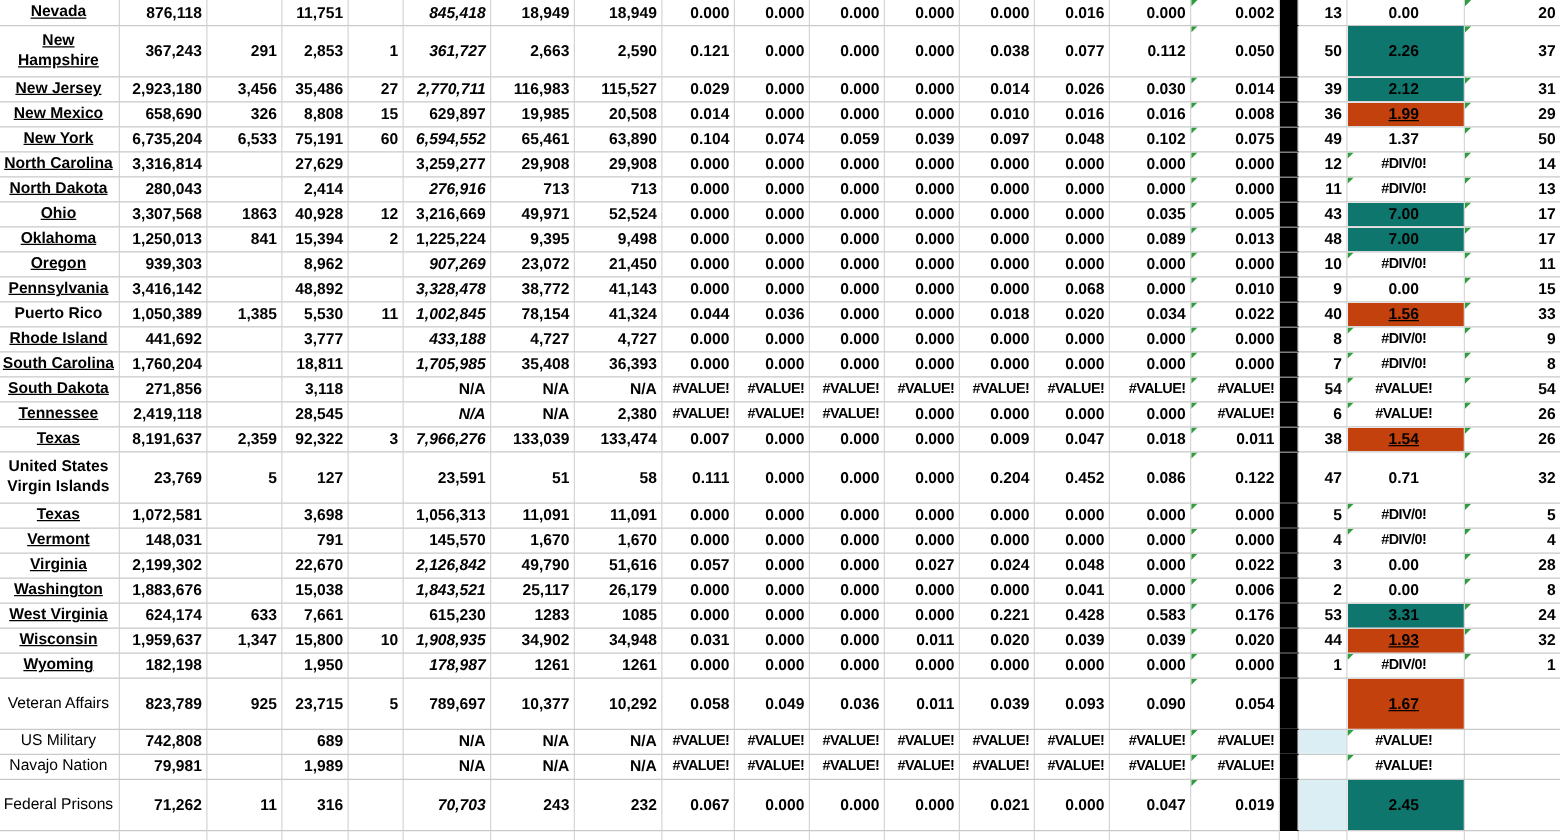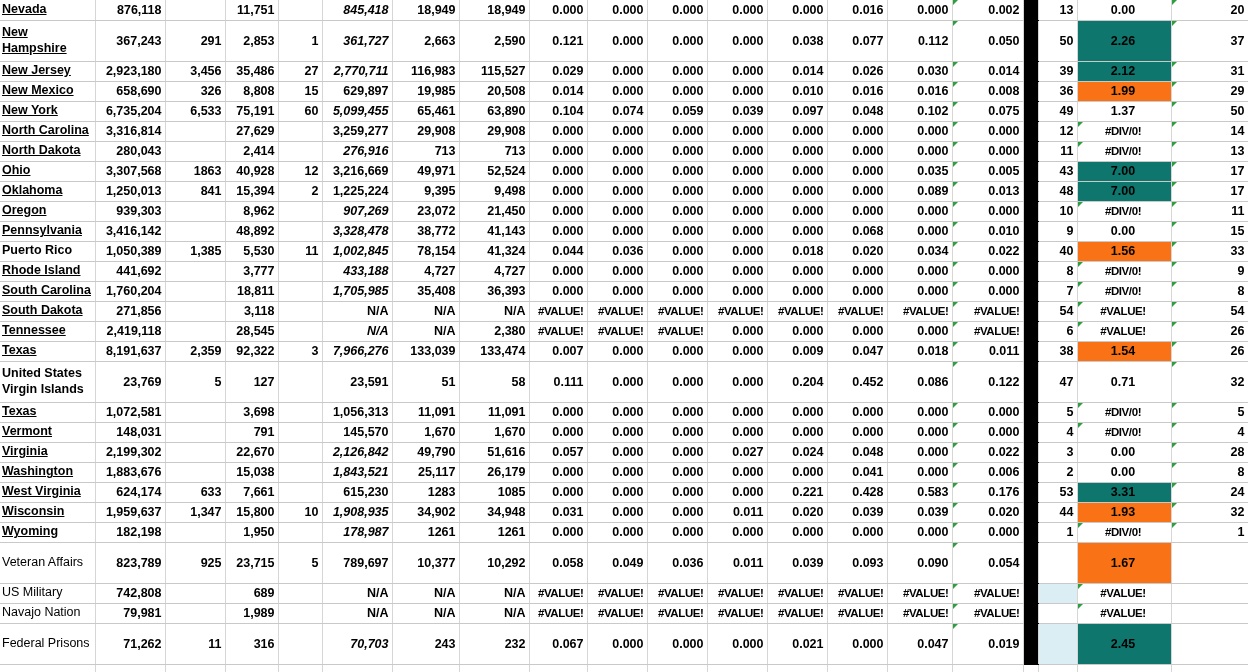--- a/index.html
+++ b/index.html
@@ -4,33 +4,33 @@
 <style>
   html,body{margin:0;padding:0;background:#fff;width:1248px;height:672px;overflow:hidden;
     font-family:"Liberation Sans",sans-serif;}
   table{border-collapse:collapse;table-layout:fixed;width:1248px;}
   td{border-right:1px solid #d6d6d6;border-bottom:1px solid #c9c9c9;
      padding:0 3px 0 1px;font-size:12.5px;font-weight:bold;color:#000;
      white-space:nowrap;overflow:hidden;vertical-align:middle;position:relative;}
   tr{height:20px;}
   tr.tall{height:41px;}
   tr.partial{height:10px;}
-  td.name{text-align:left;padding-left:2px;white-space:normal;line-height:1.25;}
+  td.name{text-align:center;padding-left:2px;white-space:normal;line-height:1.25;}
   td.name.state{text-decoration:underline;}
   td.name.plain{font-weight:normal;}
   td.num{text-align:right;}
   td.ital{font-style:italic;}
   td.err{font-size:11.5px;letter-spacing:-0.4px;}
   td.bar{background:#000;border-bottom:1px solid #000;padding:0;}
   td.bar.off{background:#fff;border-bottom:1px solid #c9c9c9;}
   td.rank{text-align:right;}
   td.rank.blue{background:#daeef3;}
   td.ratio{text-align:center;}
   td.ratio.pink{background:#0f766e;}
-  td.ratio.yellow{background:#f97316;}
+  td.ratio.yellow{background:#c2410c;text-decoration:underline;}
   td.last{text-align:right;}
   .tri{position:absolute;top:0;left:0;width:0;height:0;
        border-top:5px solid #2f9e41;border-right:5px solid transparent;}
   col.ca{width:95px}col.cb{width:70px}col.cc{width:60px}col.cd{width:53px}
   col.ce{width:44px}col.cf{width:70px}col.cg{width:67px}col.ch{width:70px}
   col.ci{width:58px}col.cj{width:60px}col.ck{width:60px}col.cl{width:60px}
   col.cm{width:60px}col.cn{width:60px}col.co{width:65px}col.cp{width:71px}
   col.cbar{width:15px}col.crank{width:39px}col.cratio{width:94px}col.clast{width:77px}
 </style>
 </head>
@@ -147,21 +147,21 @@
         <td class="rank">36</td>
         <td class="ratio yellow">1.99</td>
         <td class="last">29<span class="tri"></span></td>
       </tr>
       <tr>
         <td class="name state">New York</td>
         <td class="num">6,735,204</td>
         <td class="num">6,533</td>
         <td class="num">75,191</td>
         <td class="num">60</td>
-        <td class="num ital">5,099,455</td>
+        <td class="num ital">6,594,552</td>
         <td class="num">65,461</td>
         <td class="num">63,890</td>
         <td class="num">0.104</td>
         <td class="num">0.074</td>
         <td class="num">0.059</td>
         <td class="num">0.039</td>
         <td class="num">0.097</td>
         <td class="num">0.048</td>
         <td class="num">0.102</td>
         <td class="num">0.075<span class="tri"></span></td>

